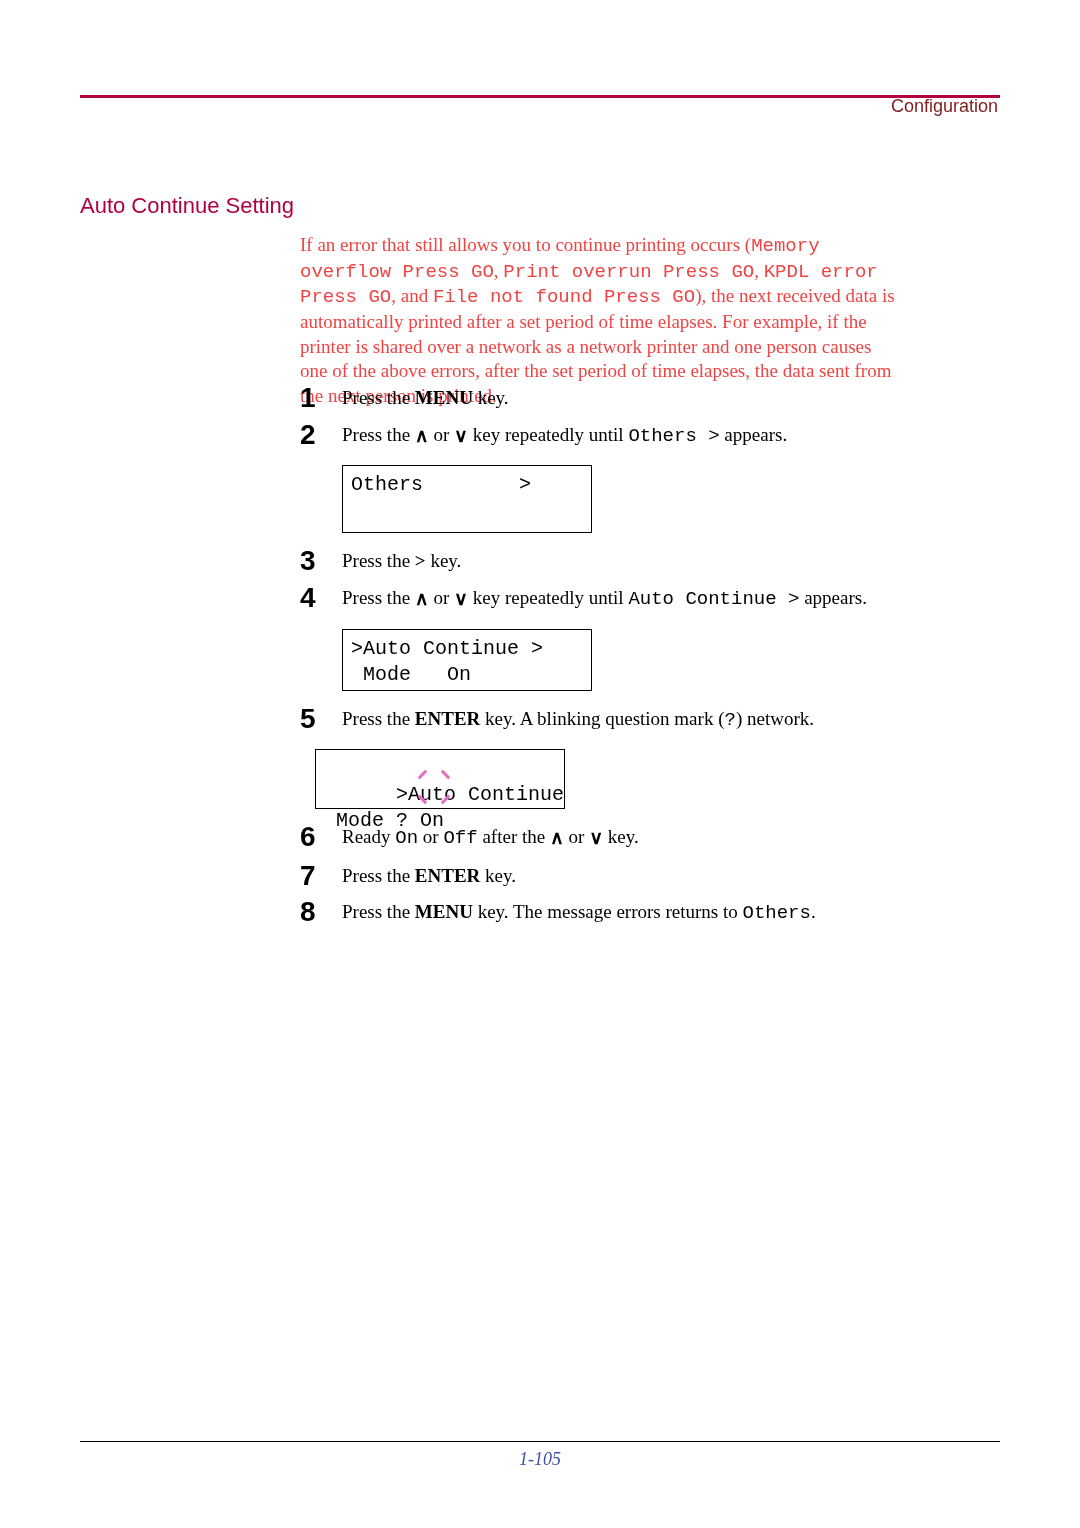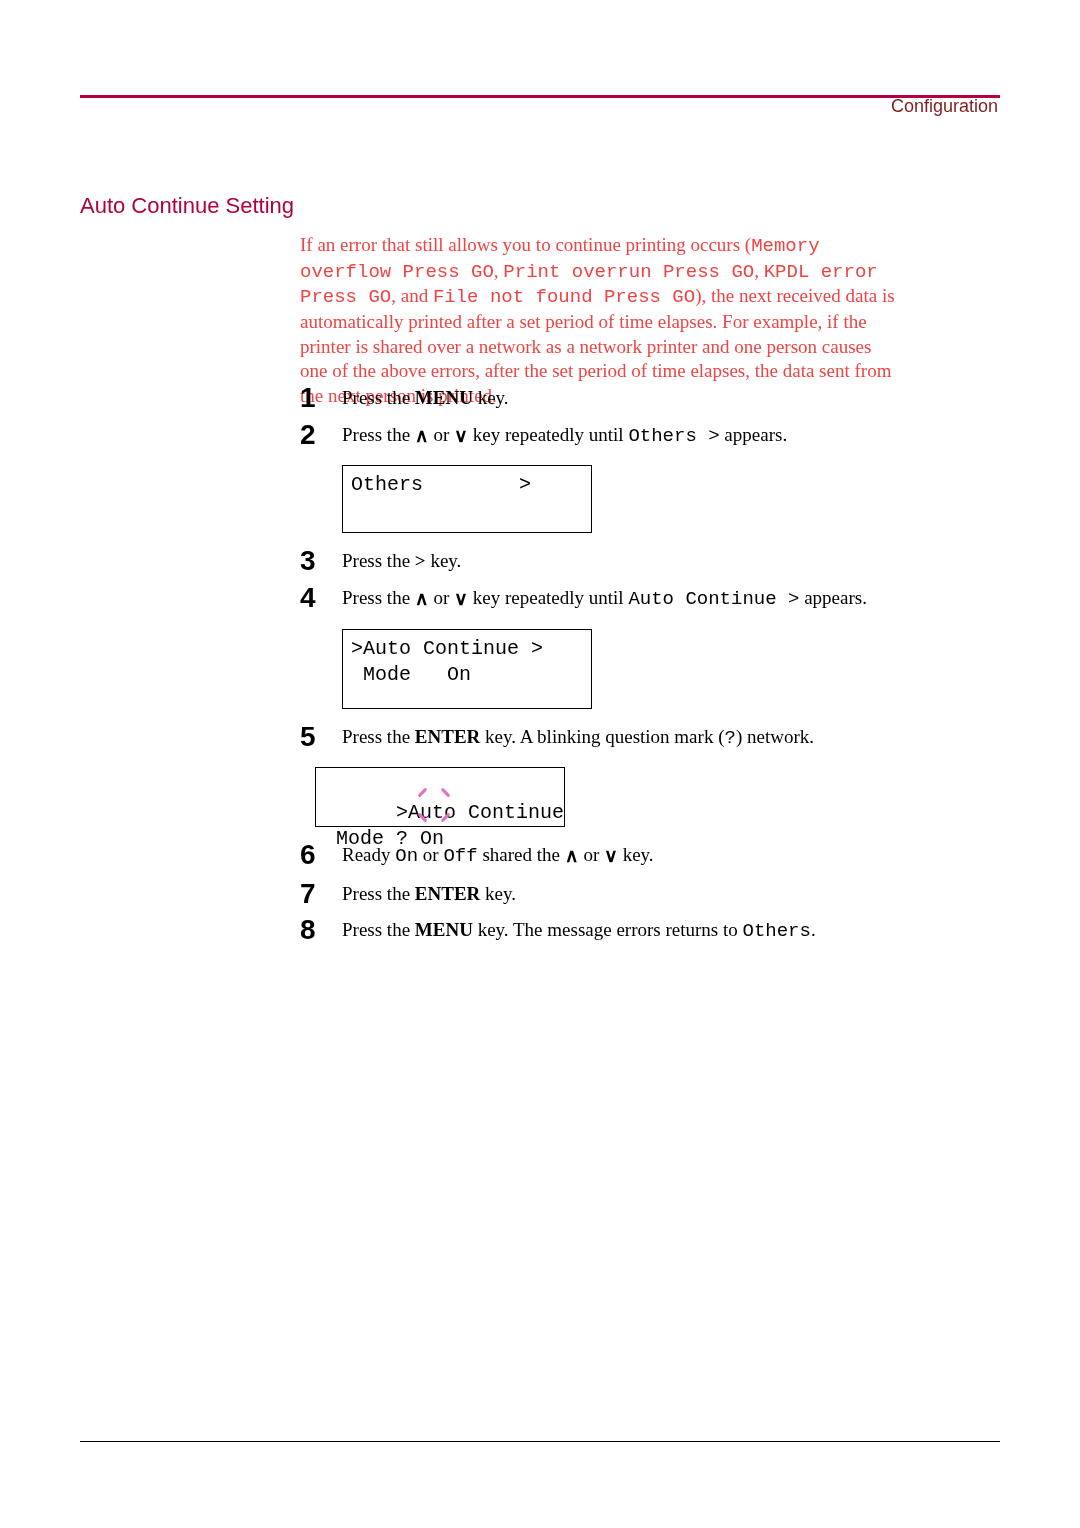--- a/index.html
+++ b/index.html
@@ -91,21 +91,21 @@
       width: 250px;
       padding: 6px 8px;
       margin: 10px 0 14px 42px;
       font-family: 'Courier New', monospace;
       font-size: 20px;
       line-height: 1.3;
       white-space: pre;
       position: relative;
     }
     .lcd1 { height: 68px; }
-    .lcd2 { height: 80px; }
+    .lcd2 { height: 62px; }
     .lcd3 { height: 60px; margin-left: 15px; }
     .blink-marks {
       position: absolute;
       left: 101px;
       top: 20px;
       width: 34px;
       height: 34px;
       pointer-events: none;
     }
     .blink-marks span {
@@ -197,34 +197,35 @@
       <span>&gt;Auto Continue
  Mode ? On</span>
       <div class="blink-marks">
         <span class="bm-tl"></span><span class="bm-tr"></span><span class="bm-bl"></span><span class="bm-br"></span>
       </div>
     </div>
 
     <div class="step">
       <div class="step-num">6</div>
       <div class="step-body">
-        <span>Ready </span><span class="mono">On</span><span> or </span><span class="mono">Off</span><span> shared the </span><span class="arrow-icon">∧</span><span> or </span><span class="arrow-icon">∨</span><span> key.</span>
+        <span>Ready </span><span class="mono">On</span><span> or </span><span class="mono">Off</span><span> after the </span><span class="arrow-icon">∧</span><span> or </span><span class="arrow-icon">∨</span><span> key.</span>
       </div>
     </div>
 
     <div class="step">
       <div class="step-num">7</div>
       <div class="step-body">
         <span>Press the </span><b>ENTER</b><span> key.</span>
       </div>
     </div>
 
     <div class="step">
       <div class="step-num">8</div>
       <div class="step-body">
         <span>Press the </span><b>MENU</b><span> key. The message errors returns to </span><span class="mono">Others</span><span>.</span>
       </div>
     </div>
 
   </div>
 
   <div class="footer-rule"></div>
+  <div class="page-num">1-105</div>
 </div>
 
 </body></html>

